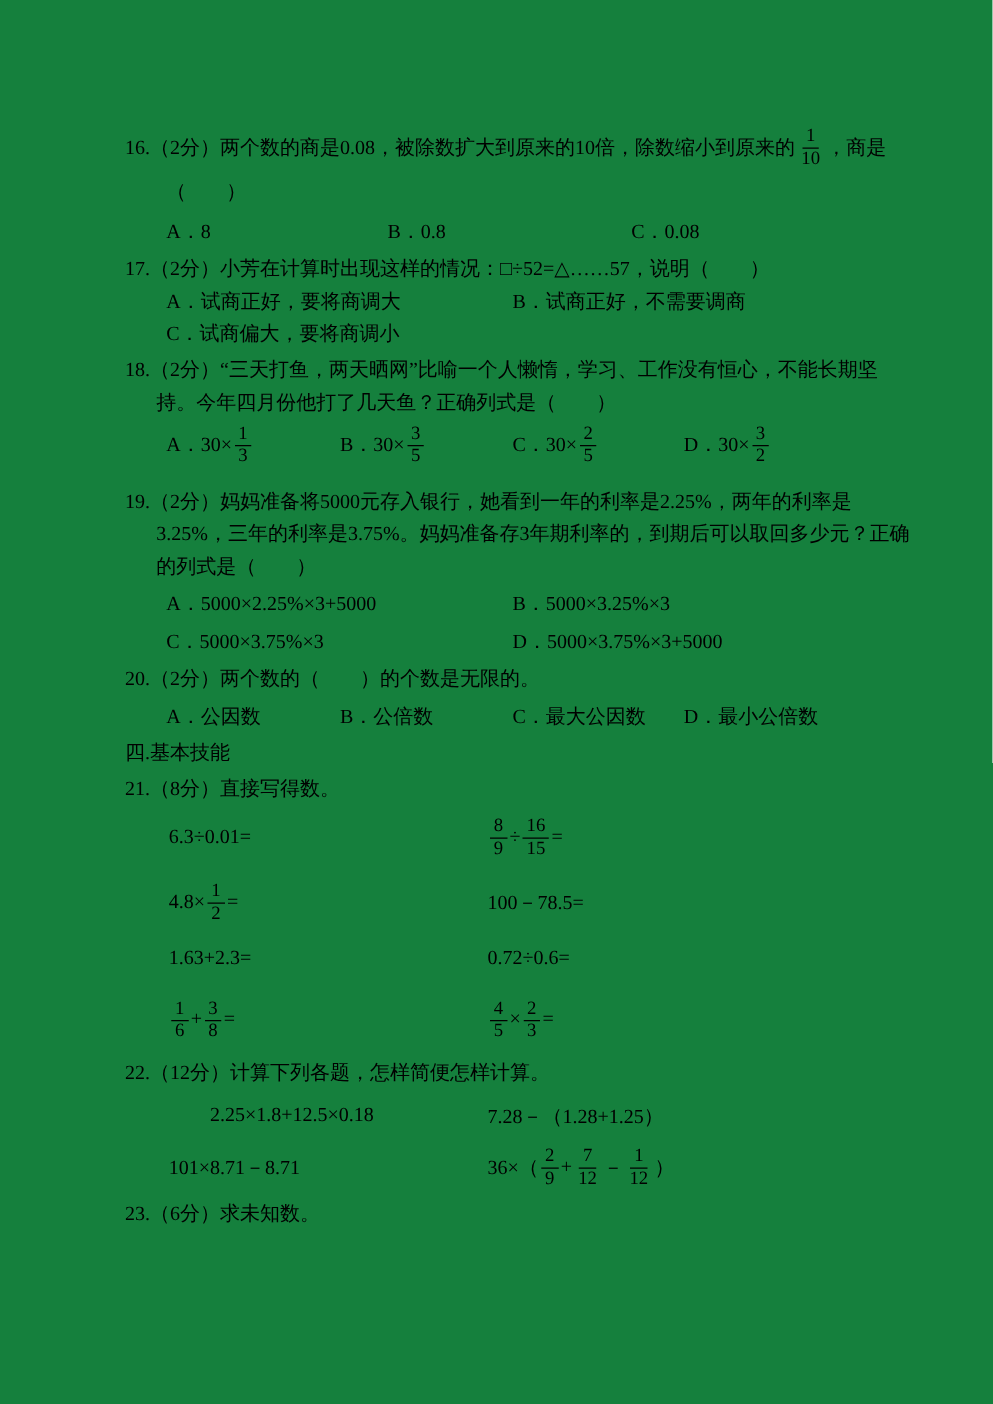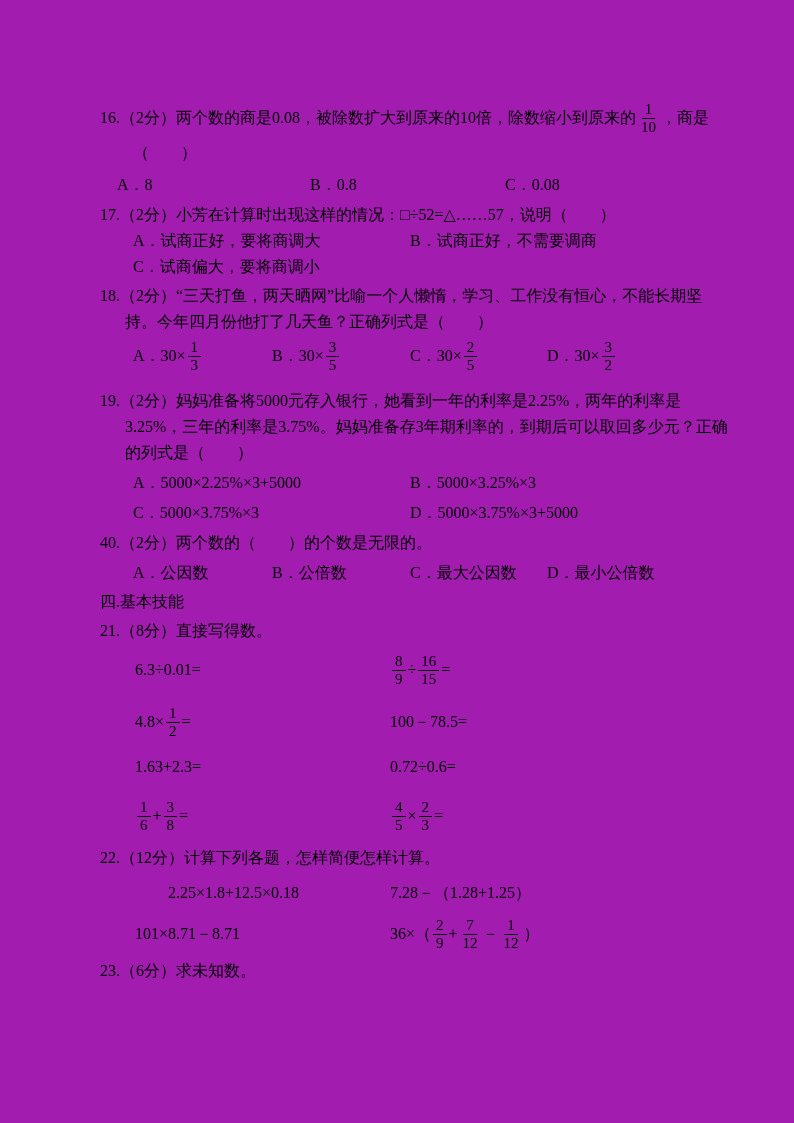--- a/index.html
+++ b/index.html
@@ -28,44 +28,44 @@
     line-height: 1.1;
     font-size: 15px;
     vertical-align: middle;
   }
   .frac .num { border-bottom: 1px solid #000; padding: 0 3px; }
   .frac .den { padding: 0 3px; }
 </style>
 </head>
 <body>
 
-<div class="page" style="background: #a21caf; color: rgb(0, 0, 0);">
+<div class="page" style="background: #15803d; color: rgb(0, 0, 0);">
     <div class="seg" style="left: 100px; top: 98px; height: 40px;"><span>16.（2分）两个数的商是0.08，被除数扩大到原来的10倍，除数缩小到原来的</span><span class="frac"><span class="num">1</span><span class="den">10</span></span><span>，商是</span></div>
     <div class="seg" style="left: 133px; top: 140px; height: 26px;"><span>（　　）</span></div>
-    <div class="seg" style="left: 117px; top: 172px; height: 26px; align-items: center;"><span>A．8</span></div>
+    <div class="seg" style="left: 133px; top: 172px; height: 26px; align-items: center;"><span>A．8</span></div>
     <div class="seg" style="left: 310px; top: 172px; height: 26px;"><span>B．0.8</span></div>
     <div class="seg" style="left: 505px; top: 172px; height: 26px;"><span>C．0.08</span></div>
     <div class="seg" style="left: 100px; top: 202px; height: 26px;"><span>17.（2分）小芳在计算时出现这样的情况：□÷52=△……57，说明（　　）</span></div>
     <div class="seg" style="left: 133px; top: 228px; height: 26px;"><span>A．试商正好，要将商调大</span></div>
     <div class="seg" style="left: 410px; top: 228px; height: 26px;"><span>B．试商正好，不需要调商</span></div>
     <div class="seg" style="left: 133px; top: 254px; height: 26px;"><span>C．试商偏大，要将商调小</span></div>
     <div class="seg" style="left: 100px; top: 283px; height: 26px;"><span>18.（2分）“三天打鱼，两天晒网”比喻一个人懒惰，学习、工作没有恒心，不能长期坚</span></div>
     <div class="seg" style="left: 125px; top: 309px; height: 26px;"><span>持。今年四月份他打了几天鱼？正确列式是（　　）</span></div>
     <div class="seg" style="left: 133px; top: 335px; height: 42px;"><span>A．30×</span><span class="frac"><span class="num">1</span><span class="den">3</span></span></div>
     <div class="seg" style="left: 272px; top: 335px; height: 42px;"><span>B．30×</span><span class="frac"><span class="num">3</span><span class="den">5</span></span></div>
     <div class="seg" style="left: 410px; top: 335px; height: 42px;"><span>C．30×</span><span class="frac"><span class="num">2</span><span class="den">5</span></span></div>
     <div class="seg" style="left: 547px; top: 335px; height: 42px;"><span>D．30×</span><span class="frac"><span class="num">3</span><span class="den">2</span></span></div>
     <div class="seg" style="left: 100px; top: 388px; height: 26px;"><span>19.（2分）妈妈准备将5000元存入银行，她看到一年的利率是2.25%，两年的利率是</span></div>
     <div class="seg" style="left: 125px; top: 414px; height: 26px;"><span>3.25%，三年的利率是3.75%。妈妈准备存3年期利率的，到期后可以取回多少元？正确</span></div>
     <div class="seg" style="left: 125px; top: 440px; height: 26px;"><span>的列式是（　　）</span></div>
     <div class="seg" style="left: 133px; top: 470px; height: 26px;"><span>A．5000×2.25%×3+5000</span></div>
     <div class="seg" style="left: 410px; top: 470px; height: 26px;"><span>B．5000×3.25%×3</span></div>
     <div class="seg" style="left: 133px; top: 500px; height: 26px;"><span>C．5000×3.75%×3</span></div>
     <div class="seg" style="left: 410px; top: 500px; height: 26px;"><span>D．5000×3.75%×3+5000</span></div>
-    <div class="seg" style="left: 100px; top: 530px; height: 26px;"><span>40.（2分）两个数的（　　）的个数是无限的。</span></div>
+    <div class="seg" style="left: 100px; top: 530px; height: 26px;"><span>20.（2分）两个数的（　　）的个数是无限的。</span></div>
     <div class="seg" style="left: 133px; top: 560px; height: 26px;"><span>A．公因数</span></div>
     <div class="seg" style="left: 272px; top: 560px; height: 26px;"><span>B．公倍数</span></div>
     <div class="seg" style="left: 410px; top: 560px; height: 26px;"><span>C．最大公因数</span></div>
     <div class="seg" style="left: 547px; top: 560px; height: 26px;"><span>D．最小公倍数</span></div>
     <div class="seg bold" style="left: 100px; top: 589px; height: 26px;"><span>四.基本技能</span></div>
     <div class="seg" style="left: 100px; top: 618px; height: 26px;"><span>21.（8分）直接写得数。</span></div>
     <div class="seg" style="left: 135px; top: 648px; height: 44px; align-items: center;"><span>6.3÷0.01=</span></div>
     <div class="seg" style="left: 390px; top: 648px; height: 44px;"><span class="frac"><span class="num">8</span><span class="den">9</span></span><span>÷</span><span class="frac"><span class="num">16</span><span class="den">15</span></span><span>=</span></div>
     <div class="seg" style="left: 135px; top: 700px; height: 44px;"><span>4.8×</span><span class="frac"><span class="num">1</span><span class="den">2</span></span><span>=</span></div>
     <div class="seg" style="left: 390px; top: 700px; height: 44px;"><span>100－78.5=</span></div>

